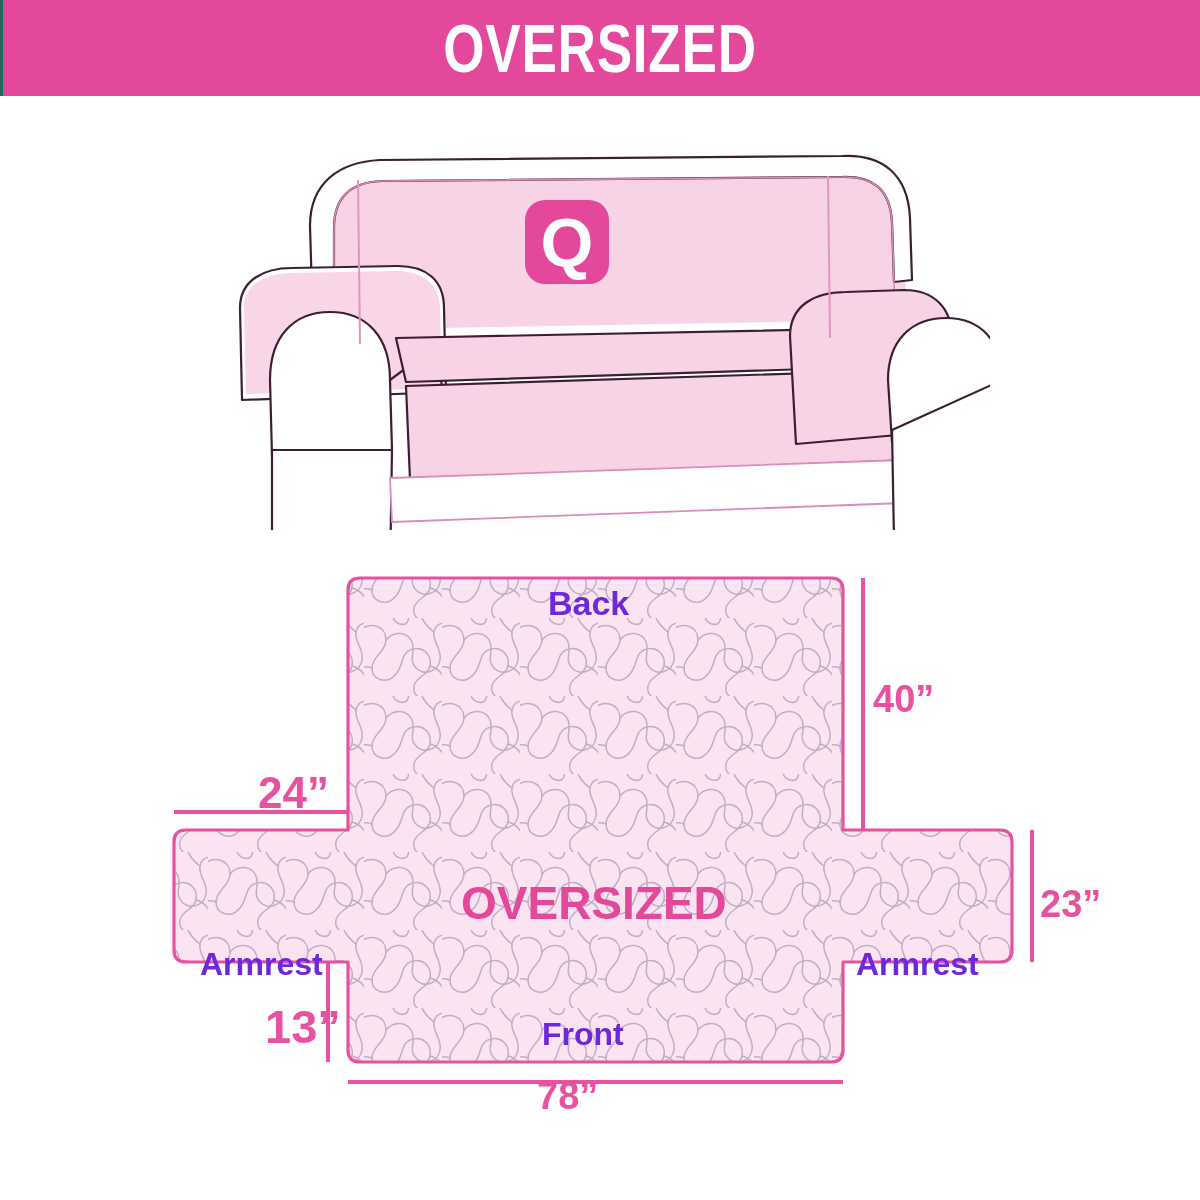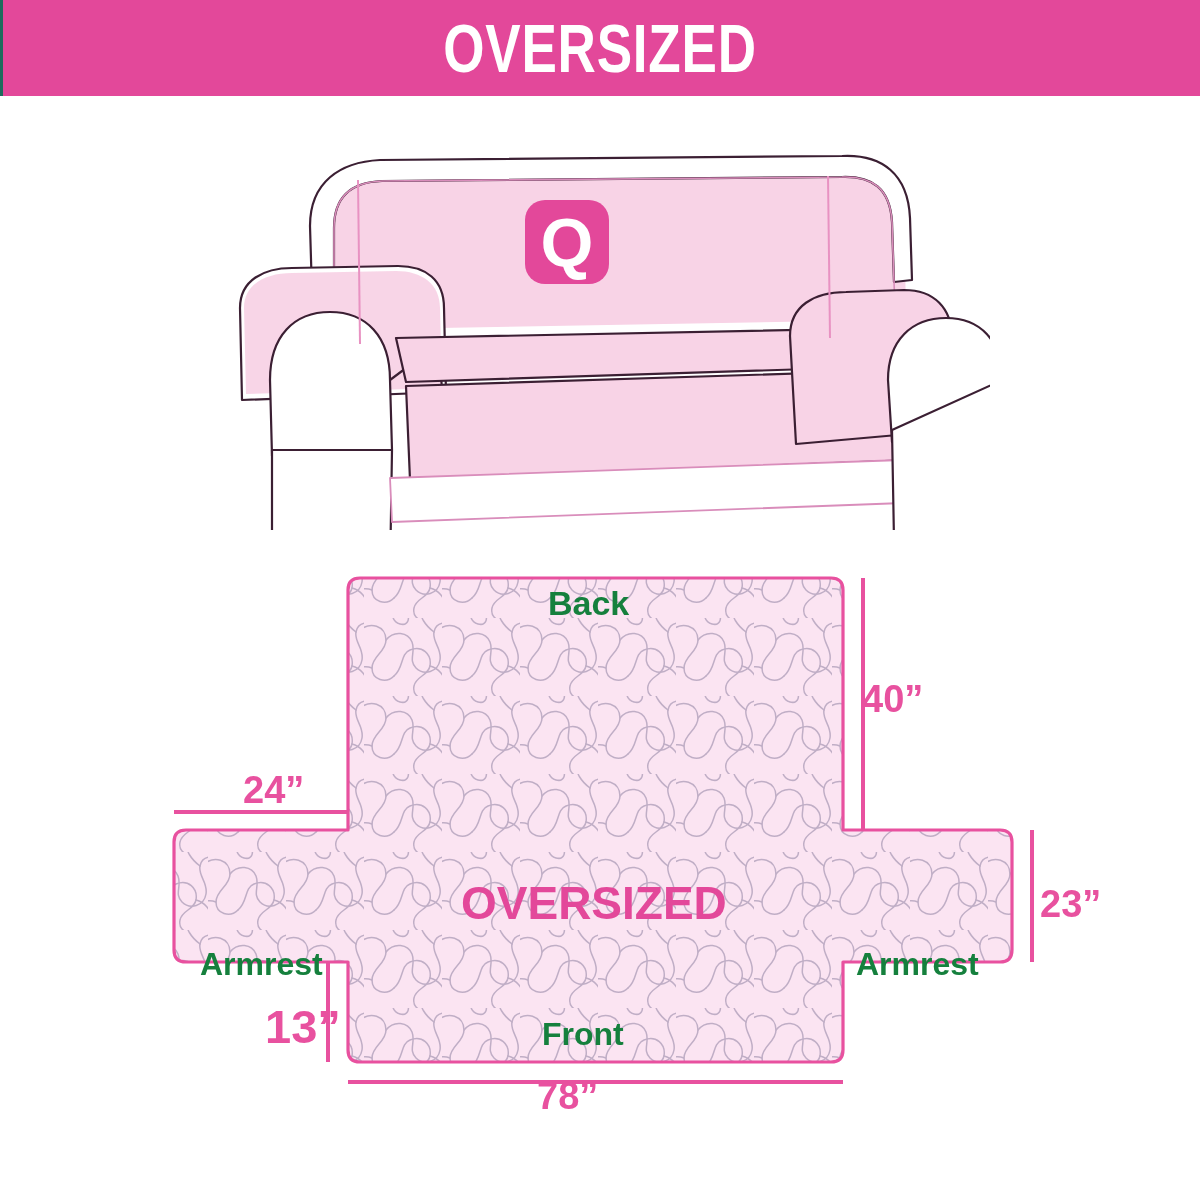--- a/index.html
+++ b/index.html
@@ -78,21 +78,21 @@
     position: absolute;
     color: #e8519f;
     font-weight: 700;
     font-family: "Liberation Sans", sans-serif;
     white-space: nowrap;
     line-height: 1;
     user-select: none;
   }
   .panel-label {
     position: absolute;
-    color: #15803d;
+    color: #6d28d9;
     font-weight: 700;
     font-family: "Liberation Sans", sans-serif;
     white-space: nowrap;
     line-height: 1;
     user-select: none;
   }
   #lbl-back   { left: 548px; top: 586px; font-size: 34px; }
   #lbl-front  { left: 542px; top: 1018px; font-size: 32px; }
   #lbl-arm-l  { left: 200px; top: 948px; font-size: 32px; }
   #lbl-arm-r  { left: 856px; top: 948px; font-size: 32px; }
@@ -104,23 +104,23 @@
     font-size: 46px;
     font-weight: 700;
     color: #e3489a;
     font-family: "Liberation Sans", sans-serif;
     letter-spacing: 0px;
     line-height: 1;
     white-space: nowrap;
     user-select: none;
   }
 
-  #dim-40 { left: 862px; top: 680px;  font-size: 38px; }
+  #dim-40 { left: 862px; top: 680px;  font-size: 38px; padding-left: 11px; }
   #dim-23 { left: 1040px; top: 885px; font-size: 38px; }
-  #dim-24 { left: 243px;  top: 771px; font-size: 38px; }
+  #dim-24 { left: 258px;  top: 771px; font-size: 44px; }
   #dim-13 { left: 265px;  top: 1003px;font-size: 47px; }
   #dim-78 { left: 537px;  top: 1077px;font-size: 38px; }
 </style>
 </head>
 <body>
 
 <div id="page">
 
   <div class="header-banner">
     <div class="header-edge"></div>

